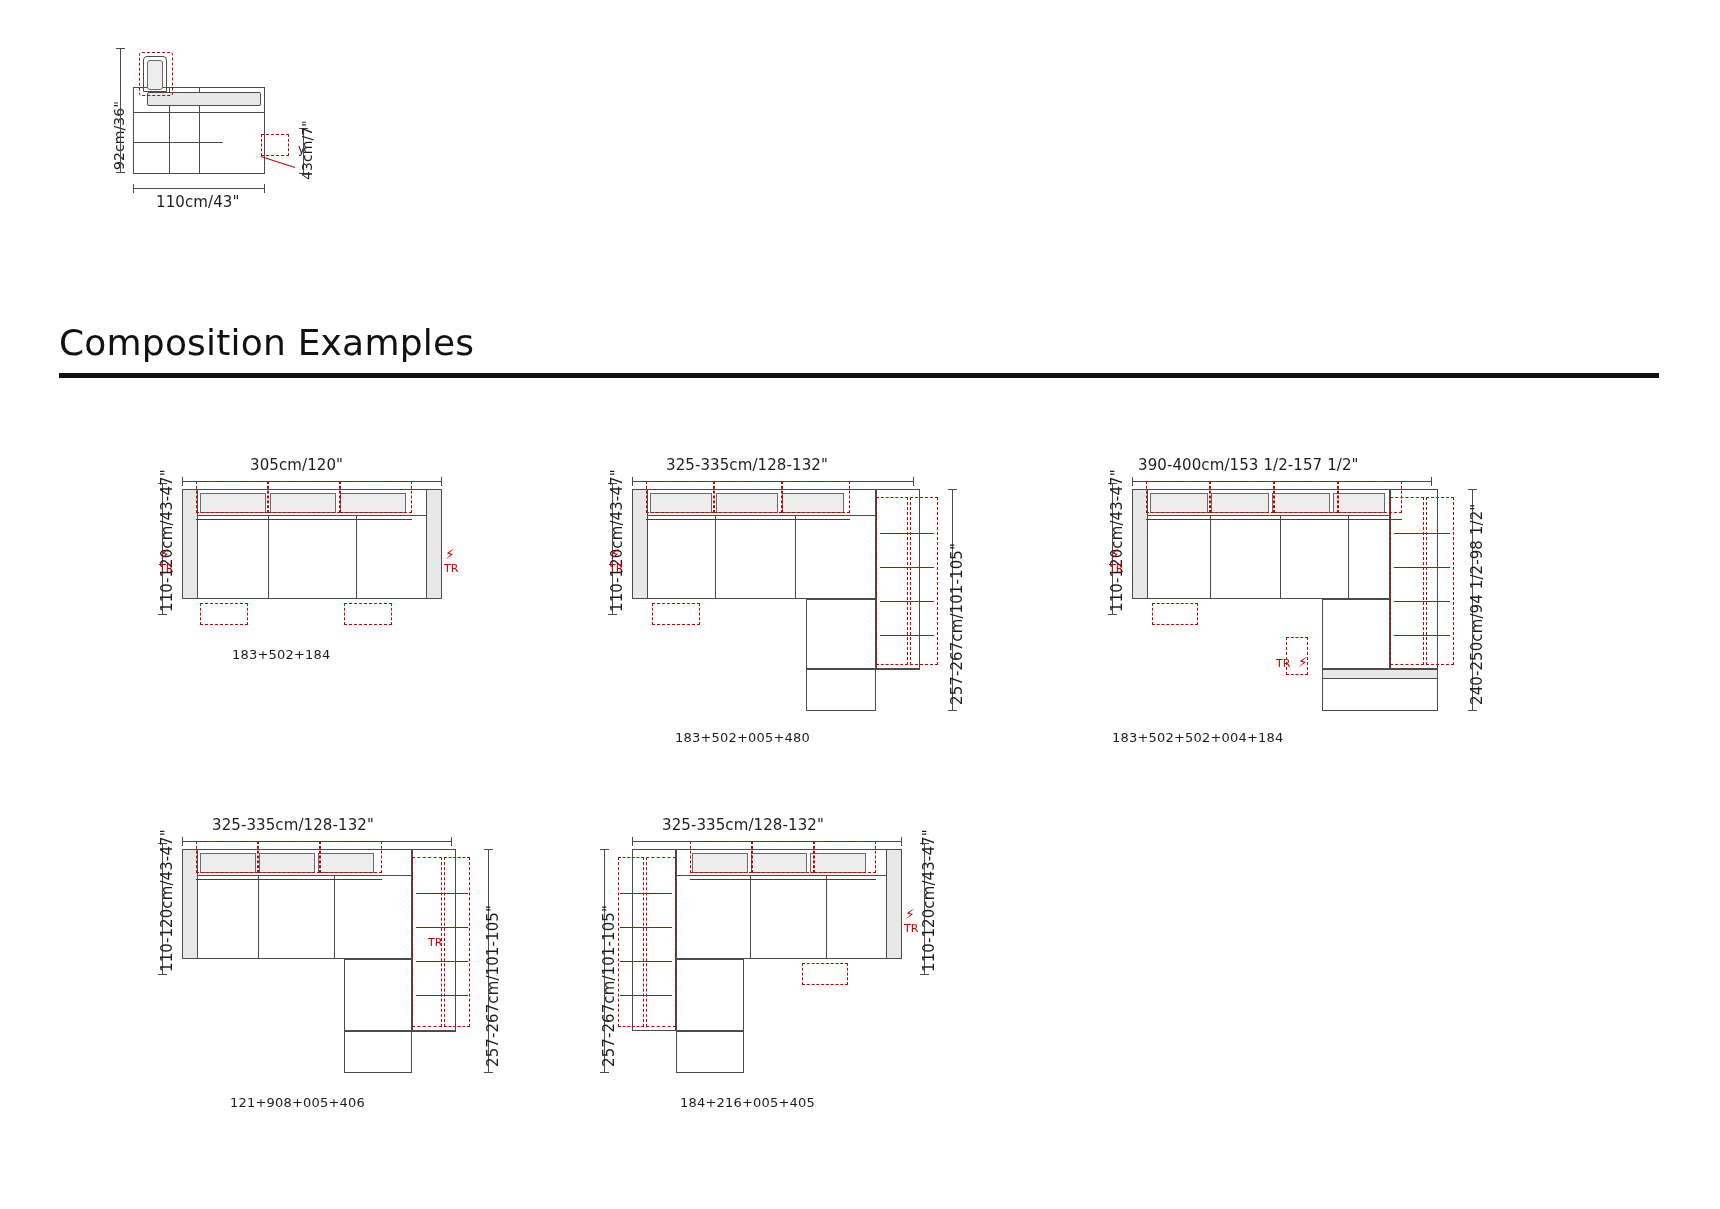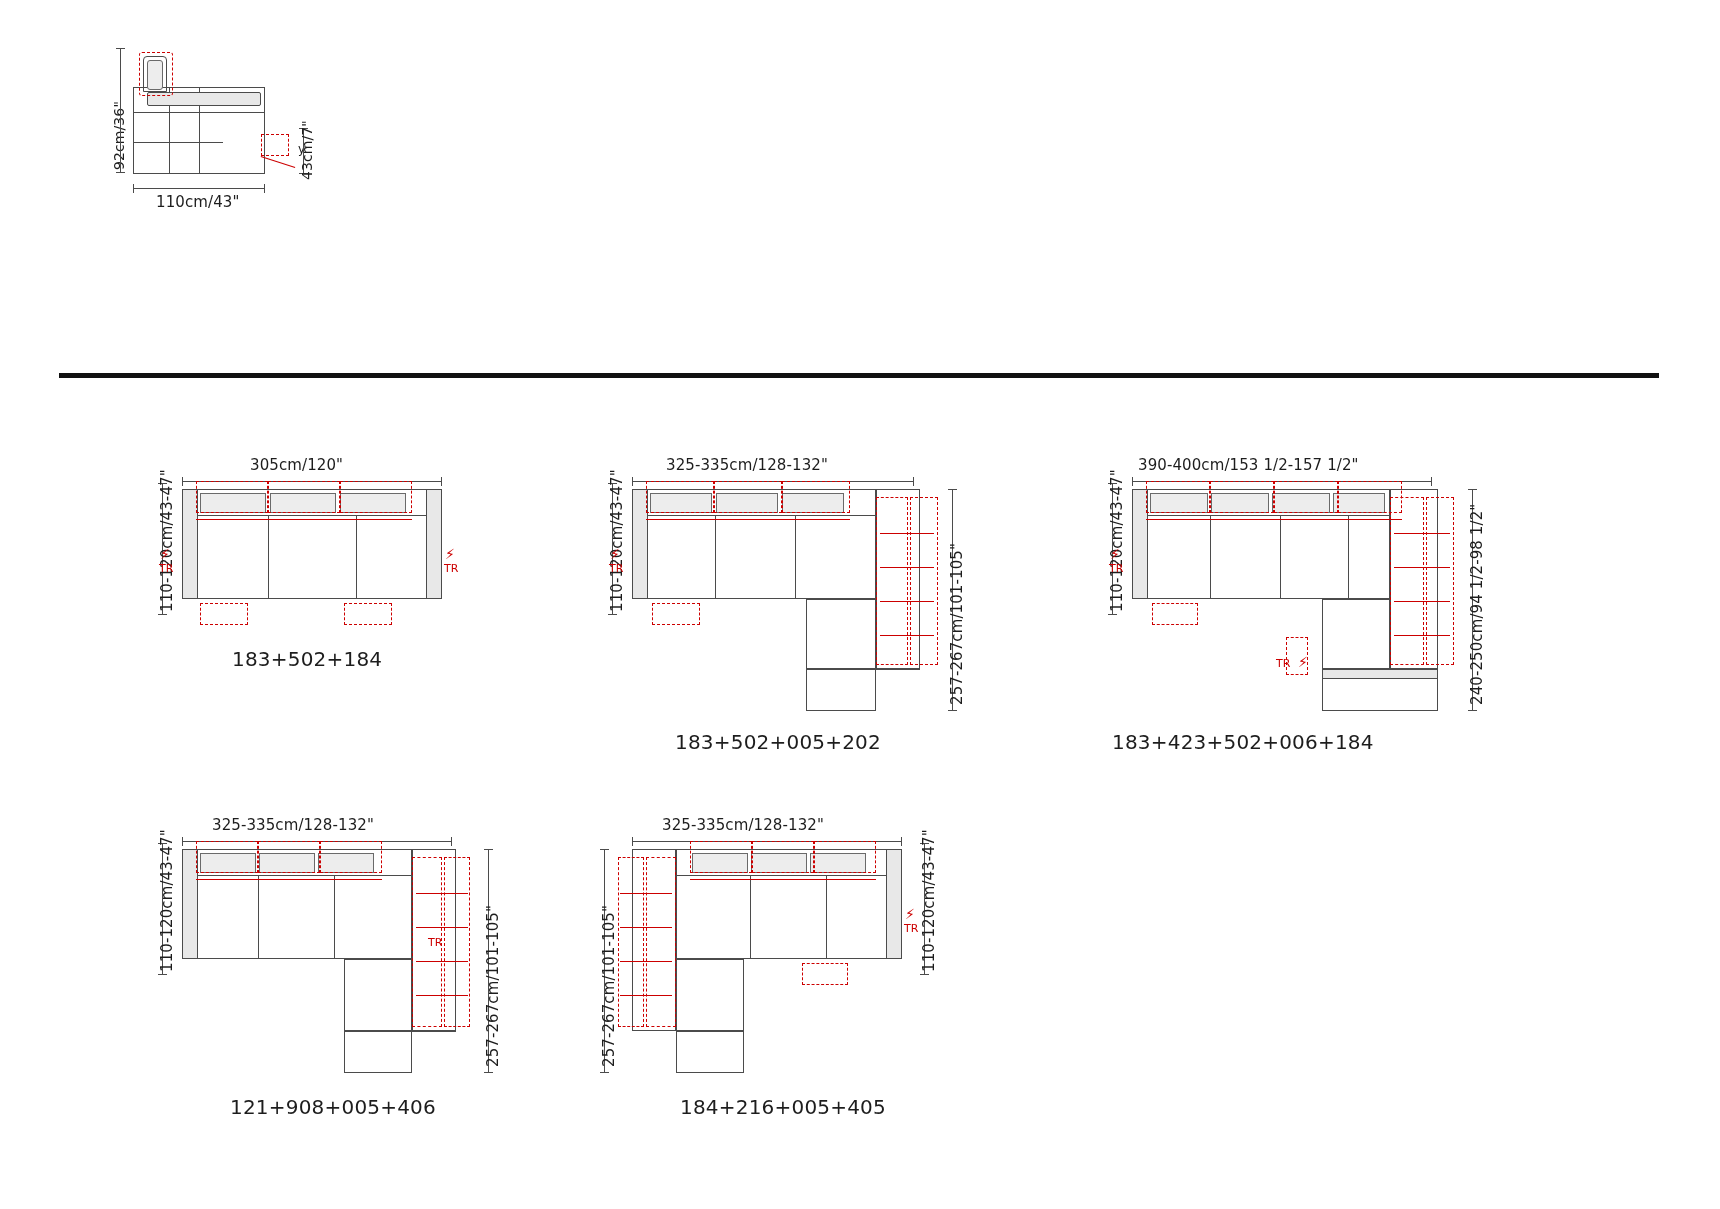--- a/index.html
+++ b/index.html
@@ -30,21 +30,21 @@
     white-space: nowrap;
     letter-spacing: 0.1px;
   }
   .lbl.vert {
     transform-origin: 0 0;
     transform: rotate(-90deg);
   }
   .lbl.small { font-size: 14px; }
   .caption {
     position: absolute;
-    font-size: 20px;
+    font-size: 13px;
     color: #1d1d1d;
     white-space: nowrap;
     letter-spacing: 0.2px;
   }
 
   
   .section-title {
     position: absolute;
     left: 59px;
     top: 322px;
@@ -154,20 +154,21 @@
     <div class="tick" style="left:204px; top:98px; width:9px; height:1px;"></div>
     <div class="tick" style="left:204px; top:143px; width:9px; height:1px;"></div>
     <div class="lbl vert" style="left:204px; top:150px; font-size:14px;">43cm/7"</div>
 
     <div class="dimline gline" style="left:38px; top:158px; width:132px; height:1px;"></div>
     <div class="tick" style="left:38px; top:154px; width:1px; height:9px;"></div>
     <div class="tick" style="left:169px; top:154px; width:1px; height:9px;"></div>
     <div class="lbl" style="left:61px; top:163px;">110cm/43"</div>
   </div>
 
+  <div class="section-title">Composition Examples</div>
   <div class="title-rule"></div>
 
   <div class="abs" style="left:140px; top:455px; width:360px; height:220px;">
 
     <div class="dimline gline" style="left:42px; top:26px; width:260px; height:1px;"></div>
     <div class="tick" style="left:42px; top:22px; width:1px; height:9px;"></div>
     <div class="tick" style="left:301px; top:22px; width:1px; height:9px;"></div>
     <div class="lbl" style="left:110px; top:1px;">305cm/120"</div>
 
     <div class="dimline v gline" style="left:22px; top:28px; width:1px; height:132px;"></div>
@@ -244,21 +245,21 @@
     <div class="rline" style="left:290px; top:180px; width:54px; height:1.3px;"></div>
 
     <div class="dimline v gline" style="left:362px; top:34px; width:1px; height:222px;"></div>
     <div class="tick" style="left:358px; top:34px; width:9px; height:1px;"></div>
     <div class="tick" style="left:358px; top:255px; width:9px; height:1px;"></div>
     <div class="lbl vert" style="left:358px; top:250px;">257-267cm/101-105"</div>
 
     <div class="bolt" style="left:20px; top:92px;">⚡</div>
     <div class="tr" style="left:19px; top:108px;">TR</div>
 
-    <div class="caption" style="left:85px; top:275px;">183+502+005+202</div>
+    <div class="caption" style="left:85px; top:275px;">183+502+005+480</div>
   </div>
 
   <div class="abs" style="left:1090px; top:455px; width:430px; height:300px;">
 
     <div class="dimline gline" style="left:42px; top:26px; width:300px; height:1px;"></div>
     <div class="tick" style="left:42px; top:22px; width:1px; height:9px;"></div>
     <div class="tick" style="left:341px; top:22px; width:1px; height:9px;"></div>
     <div class="lbl" style="left:48px; top:1px;">390-400cm/153 1/2-157 1/2"</div>
 
     <div class="dimline v gline" style="left:22px; top:28px; width:1px; height:132px;"></div>
@@ -301,21 +302,21 @@
     <div class="dimline v gline" style="left:382px; top:34px; width:1px; height:222px;"></div>
     <div class="tick" style="left:378px; top:34px; width:9px; height:1px;"></div>
     <div class="tick" style="left:378px; top:255px; width:9px; height:1px;"></div>
     <div class="lbl vert" style="left:378px; top:250px;">240-250cm/94 1/2-98 1/2"</div>
 
     <div class="bolt" style="left:20px; top:92px;">⚡</div>
     <div class="tr" style="left:19px; top:108px;">TR</div>
     <div class="tr" style="left:186px; top:203px;">TR</div>
     <div class="bolt" style="left:208px; top:200px;">⚡</div>
 
-    <div class="caption" style="left:22px; top:275px;">183+423+502+006+184</div>
+    <div class="caption" style="left:22px; top:275px;">183+502+502+004+184</div>
   </div>
 
   <div class="abs" style="left:140px; top:815px; width:400px; height:300px;">
 
     <div class="dimline gline" style="left:42px; top:26px; width:270px; height:1px;"></div>
     <div class="tick" style="left:42px; top:22px; width:1px; height:9px;"></div>
     <div class="tick" style="left:311px; top:22px; width:1px; height:9px;"></div>
     <div class="lbl" style="left:72px; top:1px;">325-335cm/128-132"</div>
 
     <div class="dimline v gline" style="left:22px; top:28px; width:1px; height:132px;"></div>

